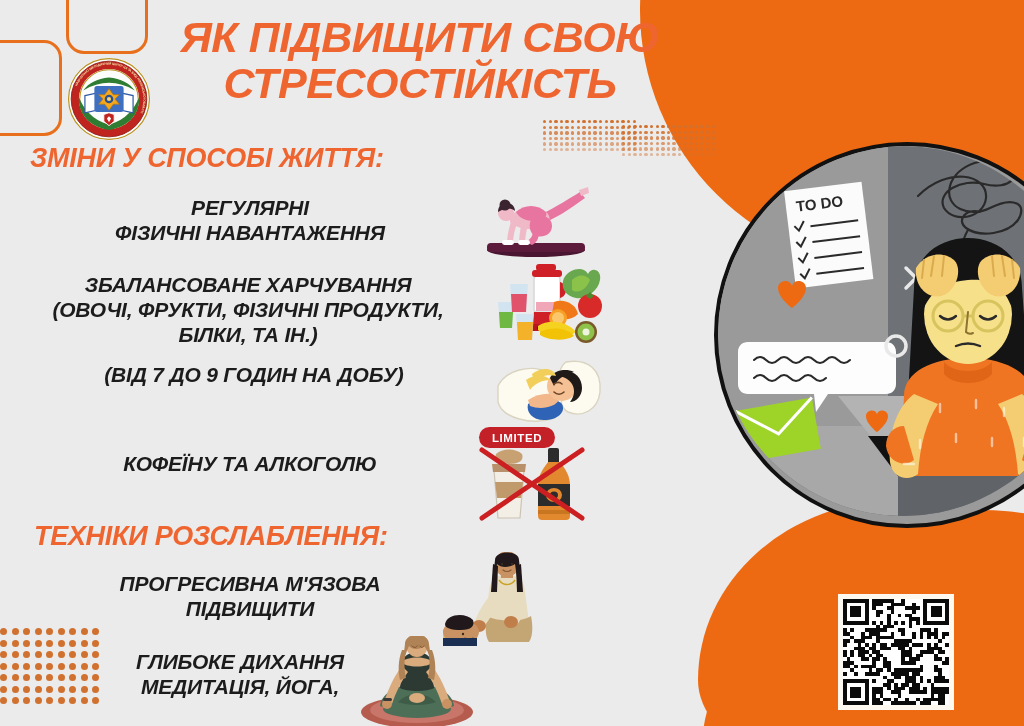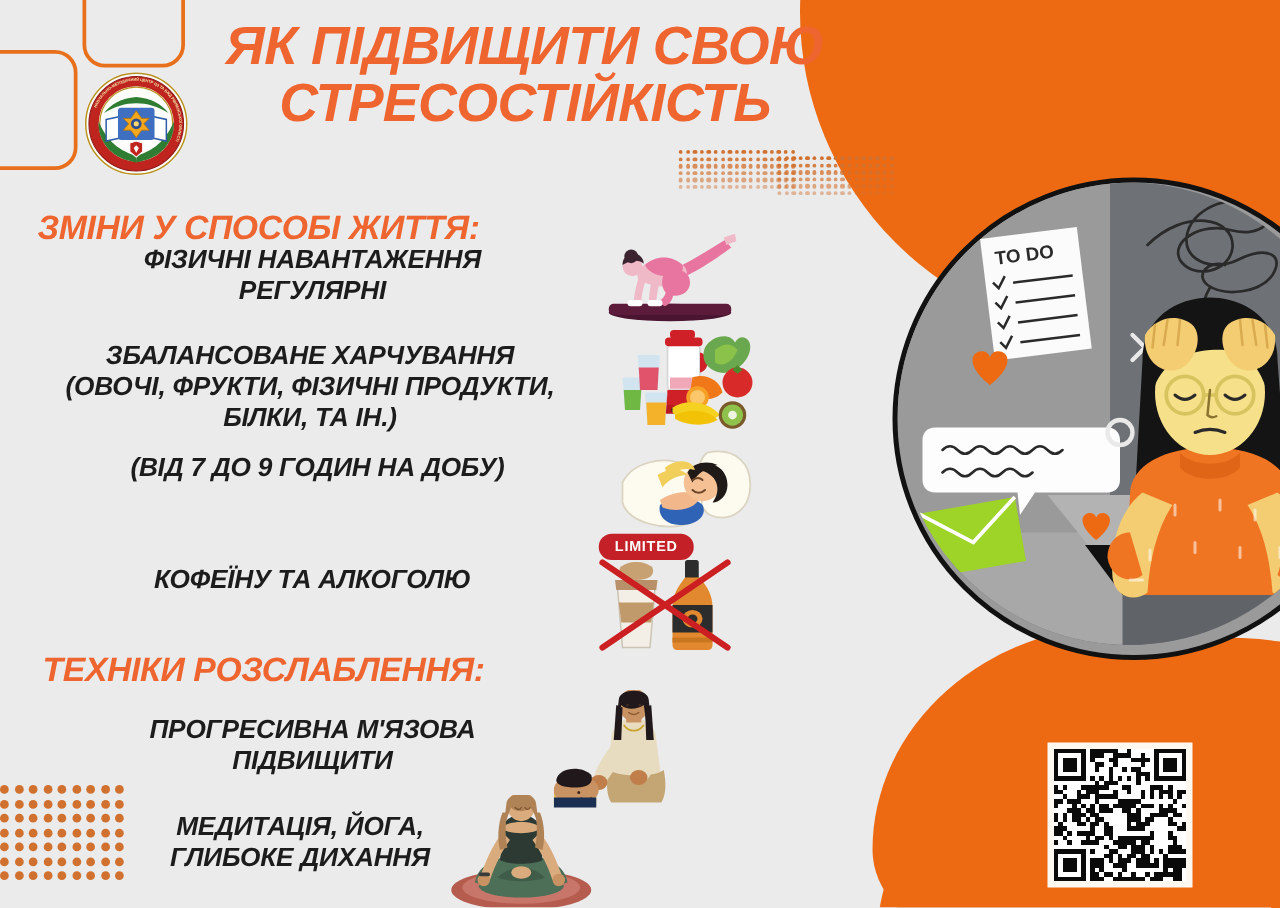--- a/index.html
+++ b/index.html
@@ -392,25 +392,25 @@
         <path id="ringpath-t" d="M10 50 a40 40 0 1 1 80 0 a40 40 0 1 1 -80 0"></path>
       </defs>
     </svg>
   </div>
 
   <div class="title">
     <div>ЯК ПІДВИЩИТИ СВОЮ</div>
     <div>СТРЕСОСТІЙКІСТЬ</div>
   </div>
 
-  <div class="sect-head" style="left:30px;top:168px;">ЗМІНИ У СПОСОБІ ЖИТТЯ:</div>
+  <div class="sect-head" style="left:30px;top:144px;">ЗМІНИ У СПОСОБІ ЖИТТЯ:</div>
 
   <div class="body-txt" style="left:60px;top:196px;width:380px;">
+    <span>РЕГУЛЯРНІ</span>
     <span>ФІЗИЧНІ НАВАНТАЖЕННЯ</span>
-    <span>РЕГУЛЯРНІ</span>
   </div>
   <div class="illus" style="left:482px;top:176px;">
     <svg width="108" height="84" viewBox="0 0 108 84">
       <ellipse cx="54" cy="74" rx="49" ry="7" fill="#4a1530"></ellipse>
       <rect x="5" y="67" width="98" height="9" rx="4" fill="#5d1b3c"></rect>
 
       <path d="M60 38 C74 31 88 22 98 16 L103 22 C92 30 78 40 64 46 Z" fill="#e8759f"></path>
       <path d="M97 14 L106 11 L107 17 L99 20 Z" fill="#f0b9c8"></path>
 
       <path d="M28 42 C35 30 52 28 64 36 C70 40 68 50 60 52 C46 55 34 52 28 46 Z" fill="#f0b9c8"></path>
@@ -561,22 +561,22 @@
       <path d="M0 78 L34 78 L34 92 L0 92 Z" fill="#e6c15e"></path>
       <ellipse cx="18" cy="80" rx="18" ry="12" fill="#c99263"></ellipse>
       <path d="M2 72 C4 62 22 60 30 68 C32 74 28 78 18 78 C8 78 2 76 2 72 Z" fill="#20181a"></path>
       <circle cx="20" cy="82" r="1.2" fill="#3a2a20"></circle>
       <path d="M22 86 C24 88 28 88 30 86" stroke="#8a5a36" stroke-width="1.2" fill="none" stroke-linecap="round"></path>
       <path d="M0 86 L34 86 L34 94 L0 94 Z" fill="#1b2f52"></path>
     </svg>
   </div>
 
   <div class="body-txt" style="left:50px;top:650px;width:380px;">
+    <span>ГЛИБОКЕ ДИХАННЯ</span>
     <span>МЕДИТАЦІЯ, ЙОГА,</span>
-    <span>ГЛИБОКЕ ДИХАННЯ</span>
   </div>
   <div class="illus" style="left:358px;top:636px;">
     <svg width="118" height="92" viewBox="0 0 118 92">
 
       <ellipse cx="59" cy="76" rx="56" ry="16" fill="#b55c4e"></ellipse>
       <ellipse cx="59" cy="74" rx="47" ry="13" fill="#c9766a"></ellipse>
       <ellipse cx="59" cy="73" rx="34" ry="9" fill="#4d6f58"></ellipse>
 
       <path d="M22 70 C24 56 40 48 59 48 C78 48 94 56 96 70 C80 76 38 76 22 70 Z" fill="#4d6f58"></path>
       <path d="M40 66 C46 60 54 58 59 58 C64 58 72 60 78 66 C68 70 50 70 40 66 Z" fill="#3e5c48"></path>

